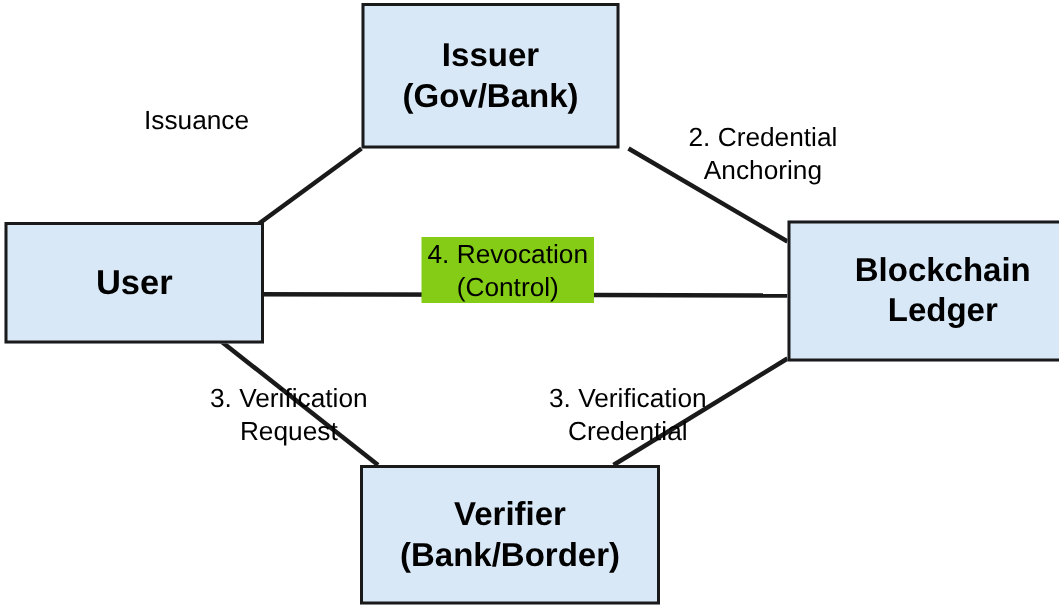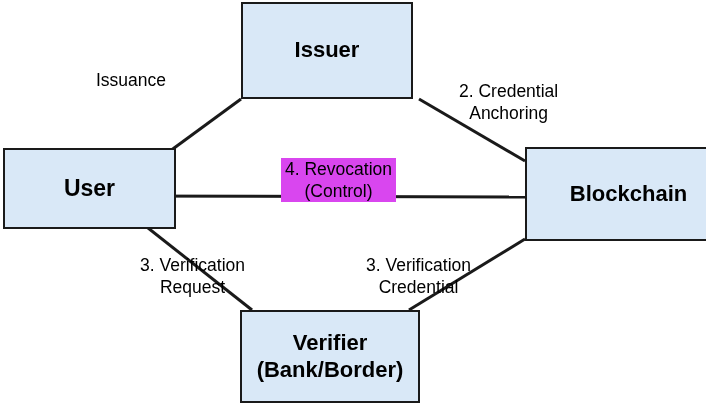--- a/index.html
+++ b/index.html
@@ -38,36 +38,36 @@
     font-size: 22px;
     line-height: 1.22;
     text-align: center;
     z-index: 2;
   }
   .node .ln { display: block; white-space: nowrap; }
 
   #node-issuer     { left: 241px; top: 2px;   width: 172px; height: 97px; }
   #node-user       { left: 3px;   top: 148px; width: 173px; height: 81px; }
   #node-blockchain { left: 525px; top: 147px; width: 207px; height: 94px; }
-  #node-verifier   { left: 240px; top: 310px; width: 180px; height: 93px; text-align: right; }
+  #node-verifier   { left: 240px; top: 310px; width: 200px; height: 93px; text-align: right; }
 
   #node-user .ln { font-size: 23px; }
 
   .edge-label {
     position: absolute;
     color: #000000;
     font-size: 17.5px;
     font-weight: 400;
     line-height: 1.26;
     text-align: center;
     white-space: nowrap;
     z-index: 3;
   }
   .edge-label .ln { display: block; }
-  .edge-label.has-bg .ln { background: #d946ef; }
+  .edge-label.has-bg .ln { background: #84cc16; }
 
   #label-1 { left: 96px;  top: 69px;  }
   #label-2 { left: 459px; top: 80px;  }
   #label-4 { left: 281px; top: 158px; }
   #label-3a{ left: 140px; top: 254px; }
   #label-3b{ left: 366px; top: 254px; }
 
   #label-4 .ln { padding: 0 4px; }
 </style>
 </head>
@@ -80,28 +80,30 @@
       <line x1="110" y1="195" x2="241" y2="99"></line>
       <line x1="419" y1="99" x2="525" y2="161"></line>
       <line x1="110" y1="196" x2="525" y2="197"></line>
       <line x1="110" y1="198" x2="252" y2="310"></line>
       <line x1="409" y1="310" x2="525" y2="239"></line>
     </g>
   </svg>
 
   <div class="node" id="node-issuer">
     <span class="ln">Issuer</span>
+    <span class="ln">(Gov/Bank)</span>
   </div>
 
   <div class="node" id="node-user">
     <span class="ln">User</span>
   </div>
 
   <div class="node" id="node-blockchain">
     <span class="ln">Blockchain</span>
+    <span class="ln">Ledger</span>
   </div>
 
   <div class="node" id="node-verifier">
     <span class="ln">Verifier</span>
     <span class="ln">(Bank/Border)</span>
   </div>
 
   <div class="edge-label" id="label-1">
     <span class="ln">Issuance</span>
   </div>

